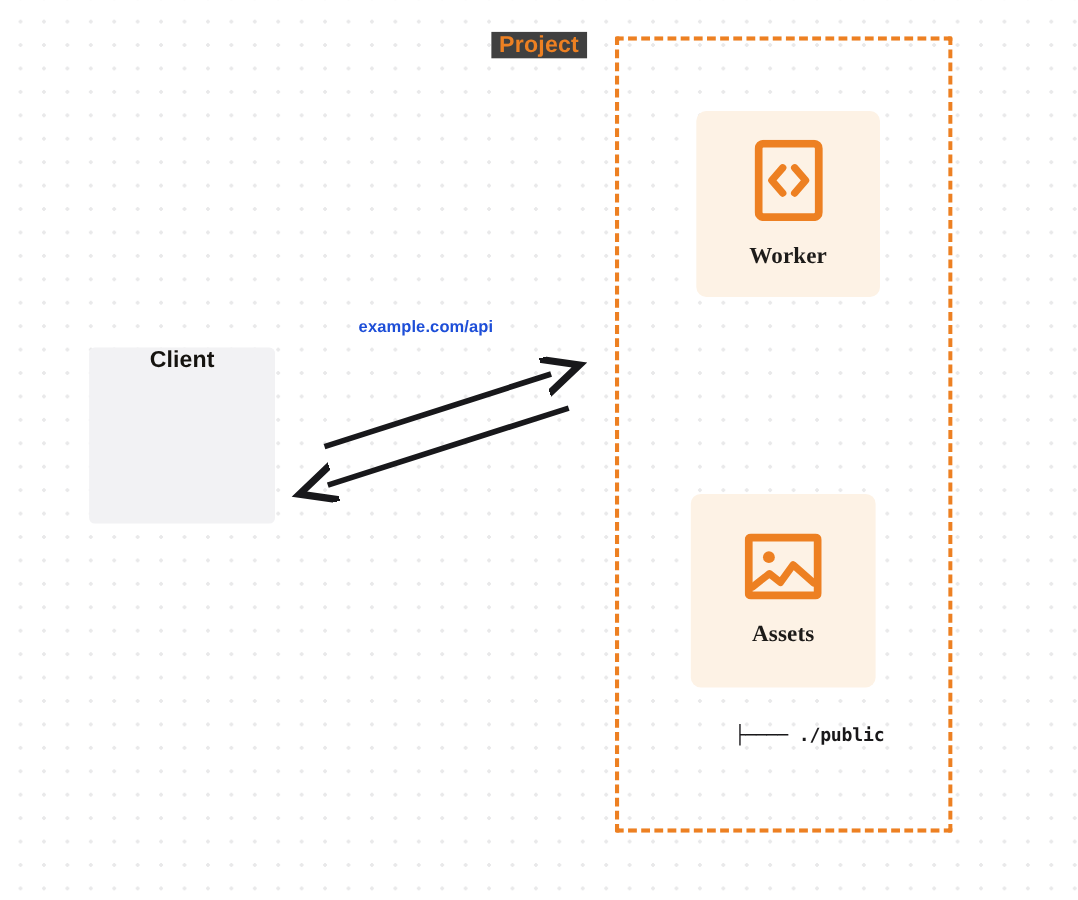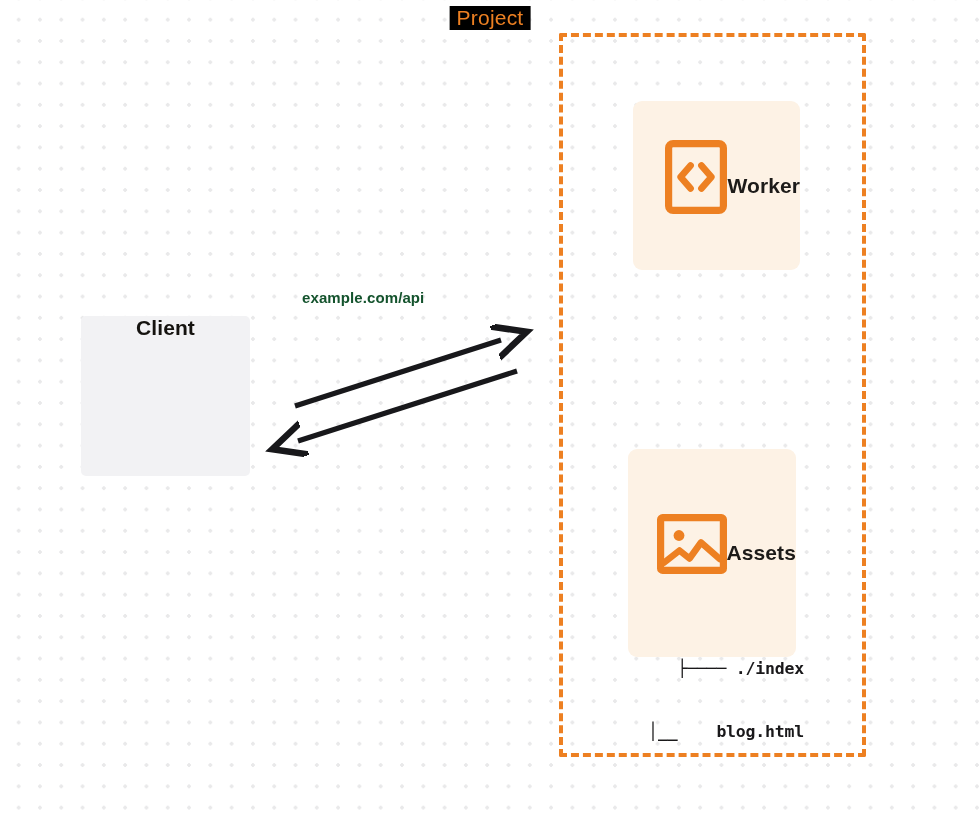--- a/index.html
+++ b/index.html
@@ -58,76 +58,77 @@
     position: absolute;
     left: 0;
     top: 0;
     width: 980px;
     height: 818px;
     pointer-events: none;
   }
 
   #request-label {
     position: absolute;
-    left: 302px;
+    left: 326px;
     top: 289px;
     font-size: 15px;
     font-weight: bold;
-    color: #14532d;
+    color: #1d4ed8;
     letter-spacing: 0.1px;
     white-space: nowrap;
   }
 
   
   #project-container {
     position: absolute;
     left: 559px;
     top: 33px;
     width: 307px;
     height: 724px;
     border: 4px dashed #ed8022;
     border-radius: 2px;
     box-sizing: border-box;
   }
   #project-title {
     position: absolute;
     left: 50%;
-    top: 18px;
+    top: 41px;
     transform: translate(-50%, -50%);
-    background: #000000;
+    background: #404040;
     padding: 0 7px;
     font-size: 21px;
-    font-weight: normal;
+    font-weight: bold;
     color: #ed8022;
     letter-spacing: 0.2px;
     white-space: nowrap;
     z-index: 3;
   }
 
   
   .service-card {
     position: absolute;
     background: #fdf2e5;
     border-radius: 9px;
     display: flex;
-    flex-direction: row;
+    flex-direction: column;
     align-items: center;
-    justify-content: flex-end;
+    justify-content: center;
+    font-family: Liberation Serif, serif;
   }
   #worker-card {
     left: 633px;
     top: 101px;
     width: 167px;
     height: 169px;
   }
   #assets-card {
     left: 628px;
     top: 449px;
     width: 168px;
-    height: 208px;
+    height: 176px;
   }
   .card-icon {
     display: block;
     margin-bottom: 14px;
   }
   .card-label {
     font-size: 21px;
     font-weight: bold;
     color: #1d1b19;
     letter-spacing: 0.1px;
@@ -197,18 +198,17 @@
       <svg width="70" height="60" viewBox="0 0 70 60" fill="none" aria-hidden="true">
         <rect x="3.6" y="3.6" width="62.8" height="52.8" rx="2" stroke="#ed8022" stroke-width="7.2" fill="none"></rect>
         <circle cx="22" cy="21.5" r="5.4" fill="#ed8022"></circle>
         <path d="M7.2 48.5 L22.5 36.5 L32.5 44.5 L44 28.5 L62.8 45" stroke="#ed8022" stroke-width="6.6" fill="none" stroke-linecap="round" stroke-linejoin="round"></path>
       </svg>
     </span>
     <span class="card-label">Assets</span>
   </div>
 
   <div id="file-tree">
-    <span class="tree-row">├──── ./index</span>
-    <span class="tree-row">  │__    blog.html</span>
+    <span class="tree-row">├──── ./public</span>
     
   </div>
 
 </div>
 
 </body></html>

